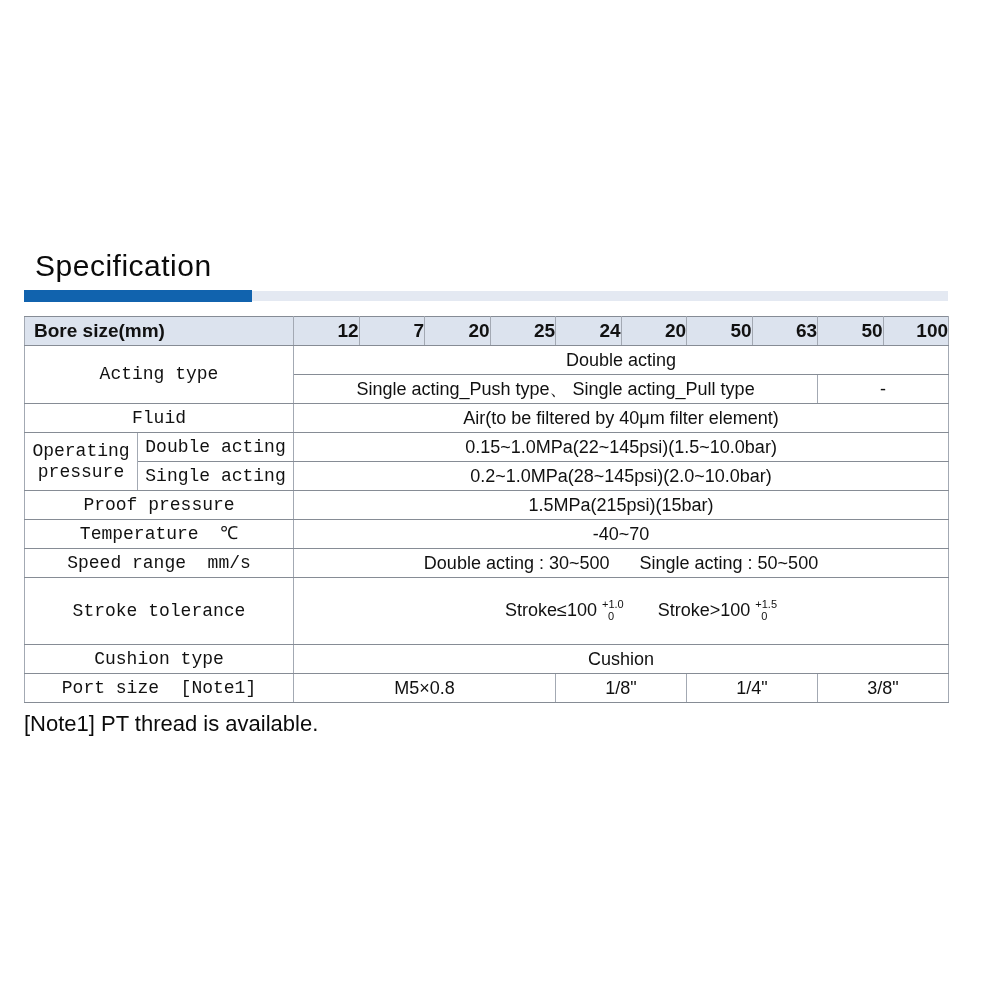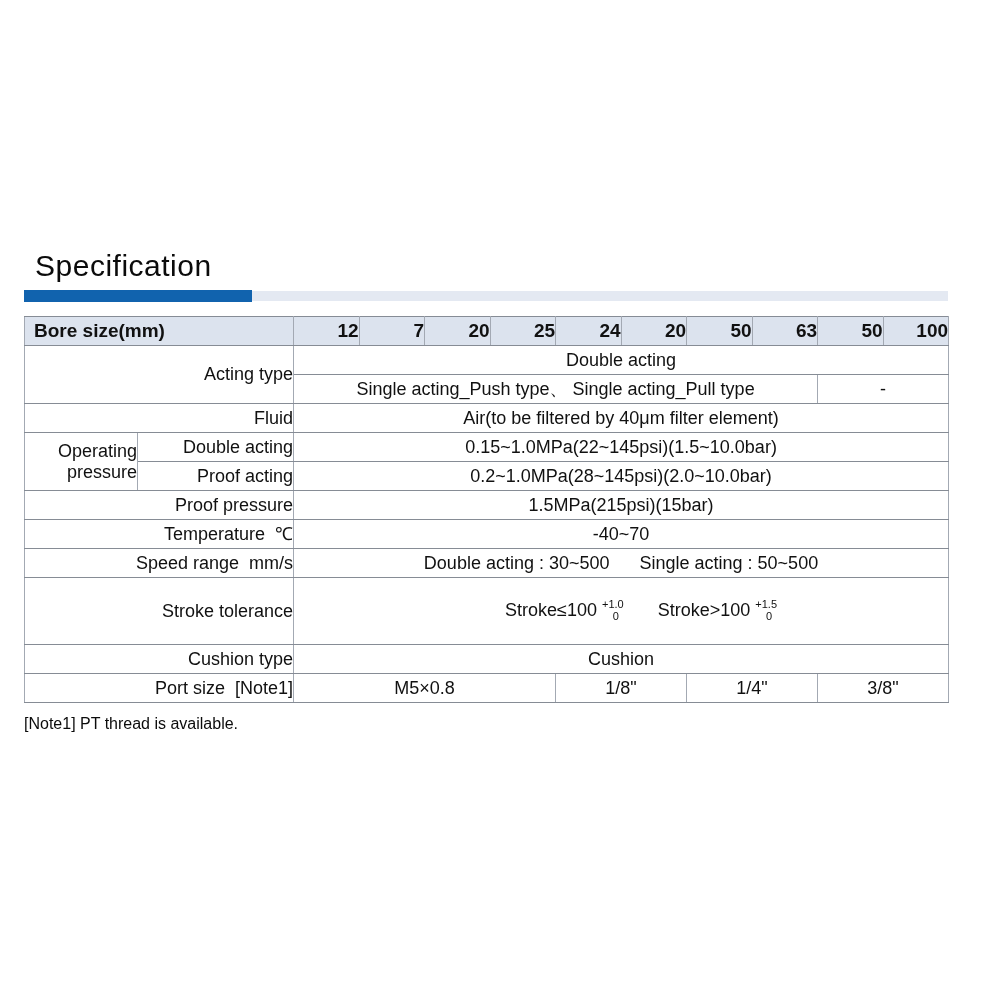--- a/index.html
+++ b/index.html
@@ -6,27 +6,27 @@
   html, body { width: 1000px; height: 1000px; background: #ffffff; font-family: "Liberation Sans", sans-serif; color: #111; }
   .content { position: absolute; left: 24px; top: 249px; width: 924px; }
   .title { font-size: 30px; font-weight: normal; margin-left: 11px; letter-spacing: 0.5px; color: #0b0b0b; }
   .rule { margin-top: 7px; height: 12px; display: flex; align-items: center; }
   .rule .blue { width: 228px; height: 12px; }
   .rule .light { flex: 1; height: 10px; }
   table { border-collapse: collapse; table-layout: fixed; width: 924px; margin-top: 14px; }
   th, td { border-top: 1px solid #868c95; border-bottom: 1px solid #868c95; border-left: 1px solid #a3a9b3; border-right: 1px solid #a3a9b3; height: 29px; font-size: 18px; vertical-align: middle; white-space: pre-wrap; overflow: hidden; }
   th { font-size: 19px; font-weight: bold; text-align: left; padding-left: 9px; }
   th.num { text-align: right; padding-left: 0; }
-  td.lab { text-align: right; line-height: 1.15; }
+  td.lab { text-align: center; line-height: 1.15; font-family: Liberation Mono, monospace; }
   td.val { text-align: center; }
-  .tol { display: inline-flex; flex-direction: column; font-size: 11px; line-height: 1.1; vertical-align: middle; margin-left: 5px; text-align: center; position: relative; top: -1px; }
+  .tol { display: inline-flex; flex-direction: column; font-size: 11px; line-height: 1.1; vertical-align: middle; margin-left: 5px; text-align: left; position: relative; top: -1px; }
   .tol .sub { margin-left: 6px; }
   .tol-group2 { margin-left: 34px; margin-top: 32px; }
   .sp-gap { display: inline-block; width: 30px; }
-  .notes { margin-top: 8px; font-size: 16px; line-height: 26px; color: #0b0b0b; }
+  .notes { margin-top: 8px; font-size: 22px; line-height: 26px; color: #0b0b0b; }
 </style>
 </head>
 <body>
 
 <div class="content">
   <div class="title">Specification</div>
   <div class="rule">
     <div class="blue" style="background:#1163ae"></div>
     <div class="light" style="background:#e4e9f2"></div>
   </div>
@@ -71,21 +71,21 @@
     <tr>
       <td class="lab" colspan="2">Fluid</td>
       <td class="val" colspan="10">Air(to be filtered by 40μm filter element)</td>
     </tr>
     <tr>
       <td class="lab" rowspan="2">Operating pressure</td>
       <td class="lab">Double acting</td>
       <td class="val" colspan="10">0.15~1.0MPa(22~145psi)(1.5~10.0bar)</td>
     </tr>
     <tr>
-      <td class="lab">Proof acting</td>
+      <td class="lab">Single acting</td>
       <td class="val" colspan="10">0.2~1.0MPa(28~145psi)(2.0~10.0bar)</td>
     </tr>
     <tr>
       <td class="lab" colspan="2">Proof pressure</td>
       <td class="val" colspan="10">1.5MPa(215psi)(15bar)</td>
     </tr>
     <tr>
       <td class="lab" colspan="2">Temperature  ℃</td>
       <td class="val" colspan="10">-40~70</td>
     </tr>

